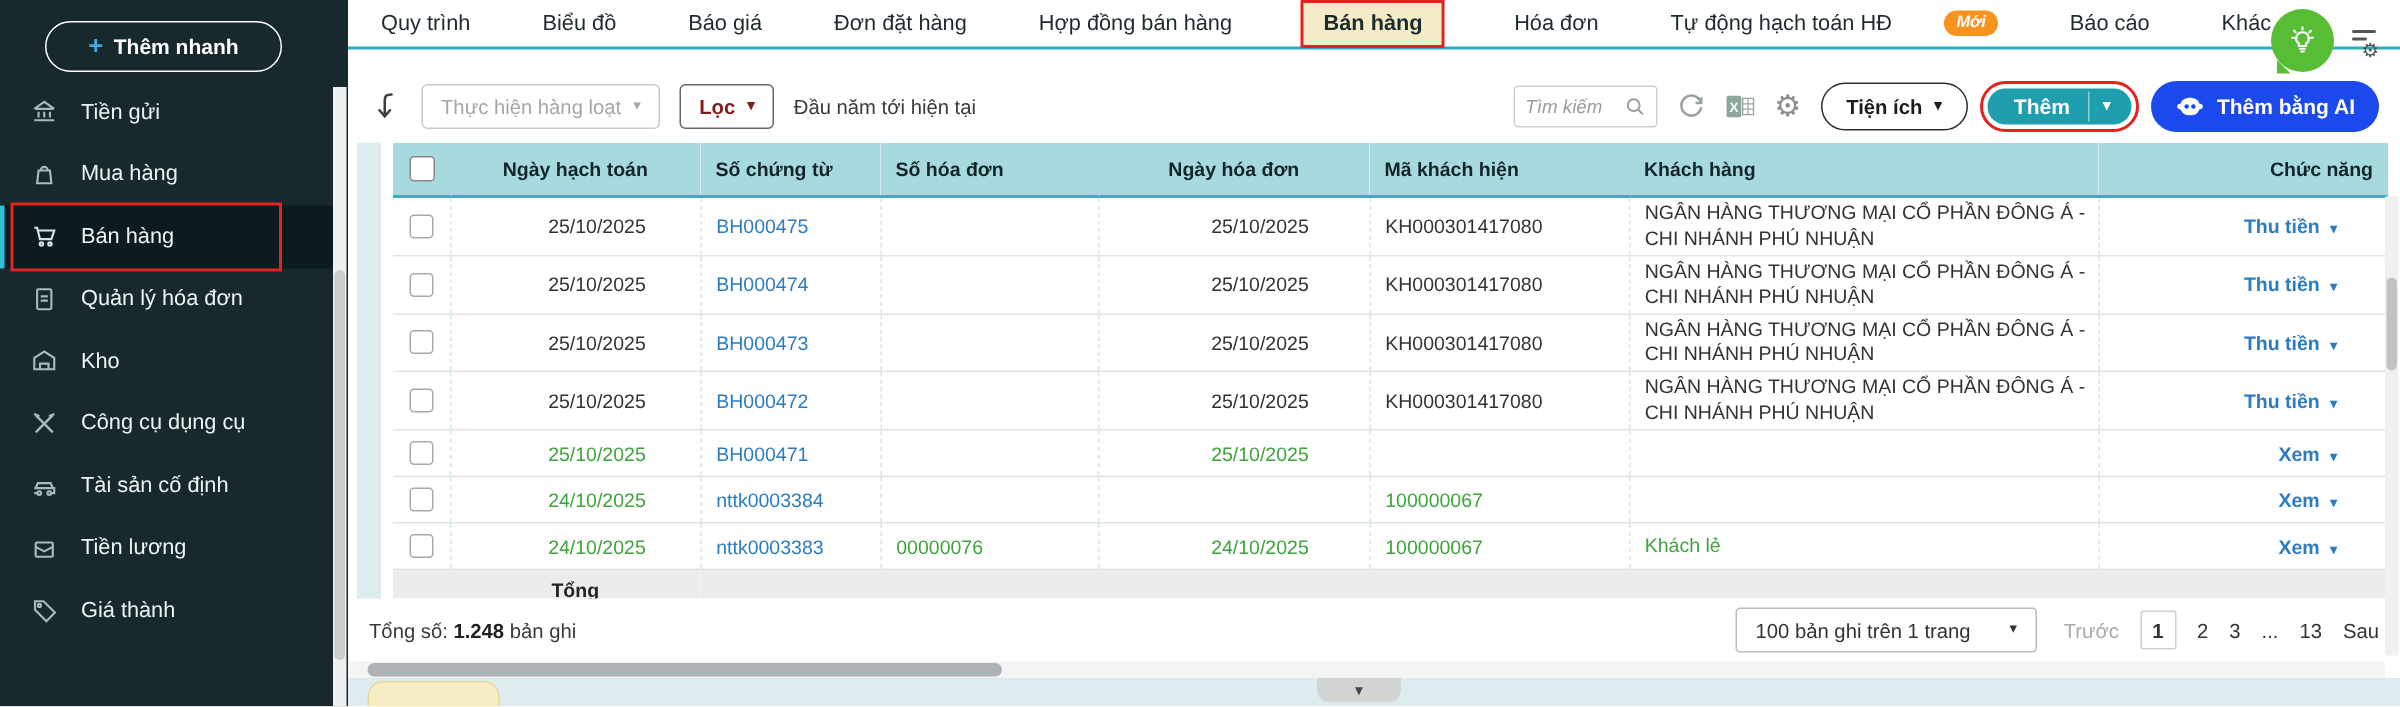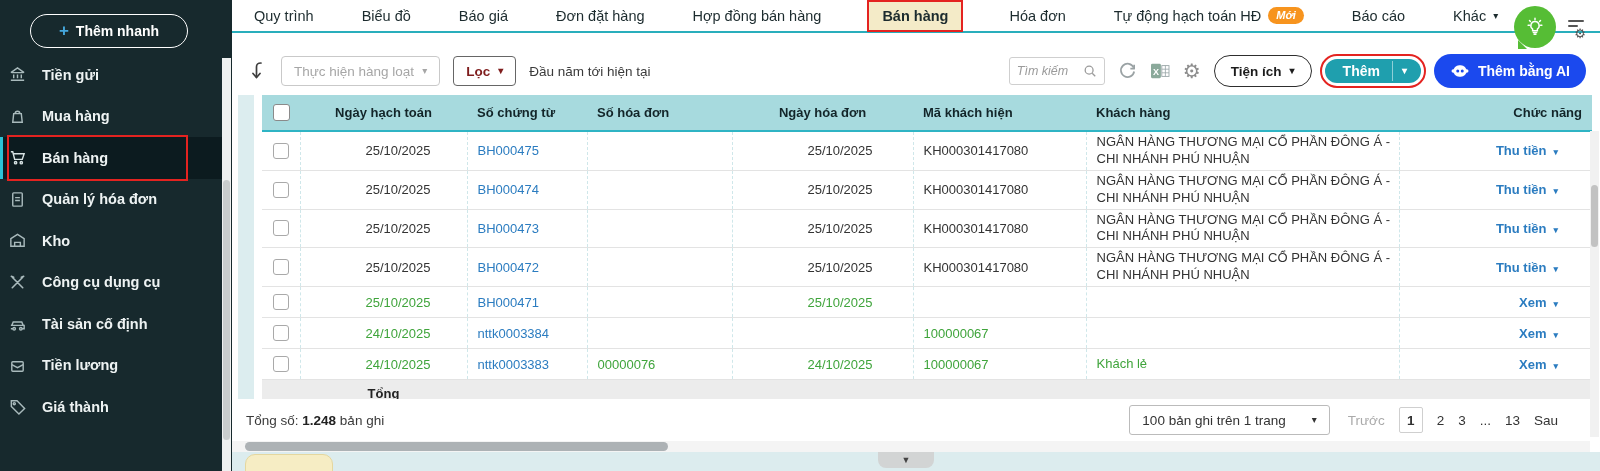--- a/index.html
+++ b/index.html
@@ -12,40 +12,40 @@
   body{font-family:"Liberation Sans",sans-serif;background:#fff;}
   .app{position:relative;width:1600px;height:471px;overflow:hidden;background:#fff;}
 
   
   .sidebar{position:absolute;left:0;top:0;width:232px;height:471px;background:var(--sidebar-bg);}
   .quick-add{display:flex;align-items:center;justify-content:center;gap:7px;width:158px;height:34px;
     margin:14px 0 8px 30px;border:1.5px solid #fff;border-radius:17px;background:transparent;
     color:#fff;font-weight:bold;font-size:14px;cursor:pointer;font-family:inherit;}
   .quick-add .plus{color:#45a7dd;font-size:17px;font-weight:bold;}
   .menu{position:absolute;top:54px;left:0;width:224px;}
-  .menu-item{position:relative;display:flex;align-items:center;gap:15px;height:41.5px;padding-left:8px;
-    color:#eef3f3;font-size:14.5px;font-weight:700;cursor:pointer;}
+  .menu-item{position:relative;display:flex;align-items:center;gap:15px;height:41.5px;padding-left:20px;
+    color:#eef3f3;font-size:14.5px;font-weight:400;cursor:pointer;}
   .menu-item svg{width:19px;height:19px;flex:0 0 19px;}
   .menu-item.active{background:var(--sidebar-active-bg);}
   .menu-item.active::before{content:"";position:absolute;left:0;top:0;bottom:0;width:3px;background:#2cc3d6;}
   .menu-item.active::after{content:"";position:absolute;top:-2px;bottom:-2px;left:7px;right:36px;
     border:2.5px solid var(--annotation-red);pointer-events:none;}
   .side-scroll{position:absolute;left:222px;top:58px;width:9px;height:413px;background:#eef0f0;}
   .side-scroll .thumb{position:absolute;left:1px;top:122px;width:7px;height:260px;background:#c9cdcd;border-radius:4px;}
 
   
   .main{position:absolute;left:232px;top:0;right:0;bottom:0;}
 
   
   .tabbar{position:absolute;left:0;right:0;top:0;height:33px;display:flex;align-items:center;gap:48px;
     padding:0 170px 0 22px;border-bottom:2px solid var(--accent-teal);background:#fff;}
   .tab{font-size:14.5px;color:#1c2b2e;white-space:nowrap;cursor:pointer;display:flex;align-items:center;gap:7px;}
   .tab.active{background:var(--active-tab-bg);font-weight:bold;padding:6px 13px;outline:2.5px solid var(--annotation-red);}
   .badge-new{background:var(--badge-orange);color:#fff;font-size:11px;font-weight:bold;font-style:italic;
-    border-radius:9px;padding:1.5px 8px;line-height:1.2;}
+    border-radius:9px;padding:1.5px 8px;line-height:1.2;margin-left:28px;}
   .caret{font-size:10px;color:inherit;line-height:1;}
   .tabbar-icons{position:absolute;right:14px;top:6px;display:flex;align-items:center;gap:12px;}
   .bulb-bubble{position:relative;width:42px;height:42px;border-radius:50%;background:var(--bubble-green);
     display:flex;align-items:center;justify-content:center;cursor:pointer;}
   .bulb-bubble::after{content:"";position:absolute;left:4px;bottom:-2px;width:10px;height:10px;background:var(--bubble-green);
     clip-path:polygon(0 100%,100% 0,100% 100%);transform:rotate(90deg);}
   .listgear{display:flex;flex-direction:column;gap:3px;align-items:flex-start;cursor:pointer;margin-top:4px;}
   .listgear i{display:block;height:2px;background:#555;border-radius:1px;}
   .listgear .l1{width:16px;} .listgear .l2{width:10px;}
   .listgear .gear-glyph{font-size:13px;color:#555;line-height:8px;margin-left:6px;}
@@ -100,21 +100,21 @@
   .summary td{background:#ececec;height:27px;font-weight:bold;color:#222;border-right:none;border-bottom:1px solid #ddd;}
   .summary .sum-label{text-align:center;}
 
   
   .tfoot{position:absolute;left:0;right:0;top:306px;height:42px;display:flex;align-items:center;
     padding:0 14px;background:#fff;font-size:13.5px;color:#3a3a3a;}
   .total-line{white-space:nowrap;}
   .total-line b{color:#222;}
   .pagesize{display:flex;align-items:center;gap:26px;height:30px;border:1px solid #bbb;border-radius:3px;
     padding:0 12px;background:#fff;cursor:pointer;margin-left:auto;white-space:nowrap;color:#333;}
-  .pager{display:flex;align-items:center;gap:14px;margin-left:18px;margin-right:28px;}
+  .pager{display:flex;align-items:center;gap:14px;margin-left:18px;margin-right:0;}
   .pg-prev{color:#aaa;cursor:default;}
   .pg-num{color:#333;cursor:pointer;}
   .pg-num.current{border:1px solid #cfcfcf;font-weight:bold;width:24px;height:26px;display:flex;
     align-items:center;justify-content:center;border-radius:2px;}
   .pg-next{color:#333;cursor:pointer;}
 
   
   .hscroll{position:absolute;left:0;right:10px;top:348px;height:11px;background:#f4f4f4;}
   .hscroll .thumb{position:absolute;left:13px;top:1px;width:423px;height:9px;background:#adb2b5;border-radius:5px;}
   .vscroll{position:absolute;right:1px;top:38px;width:9px;height:306px;background:#f1f1f1;}

